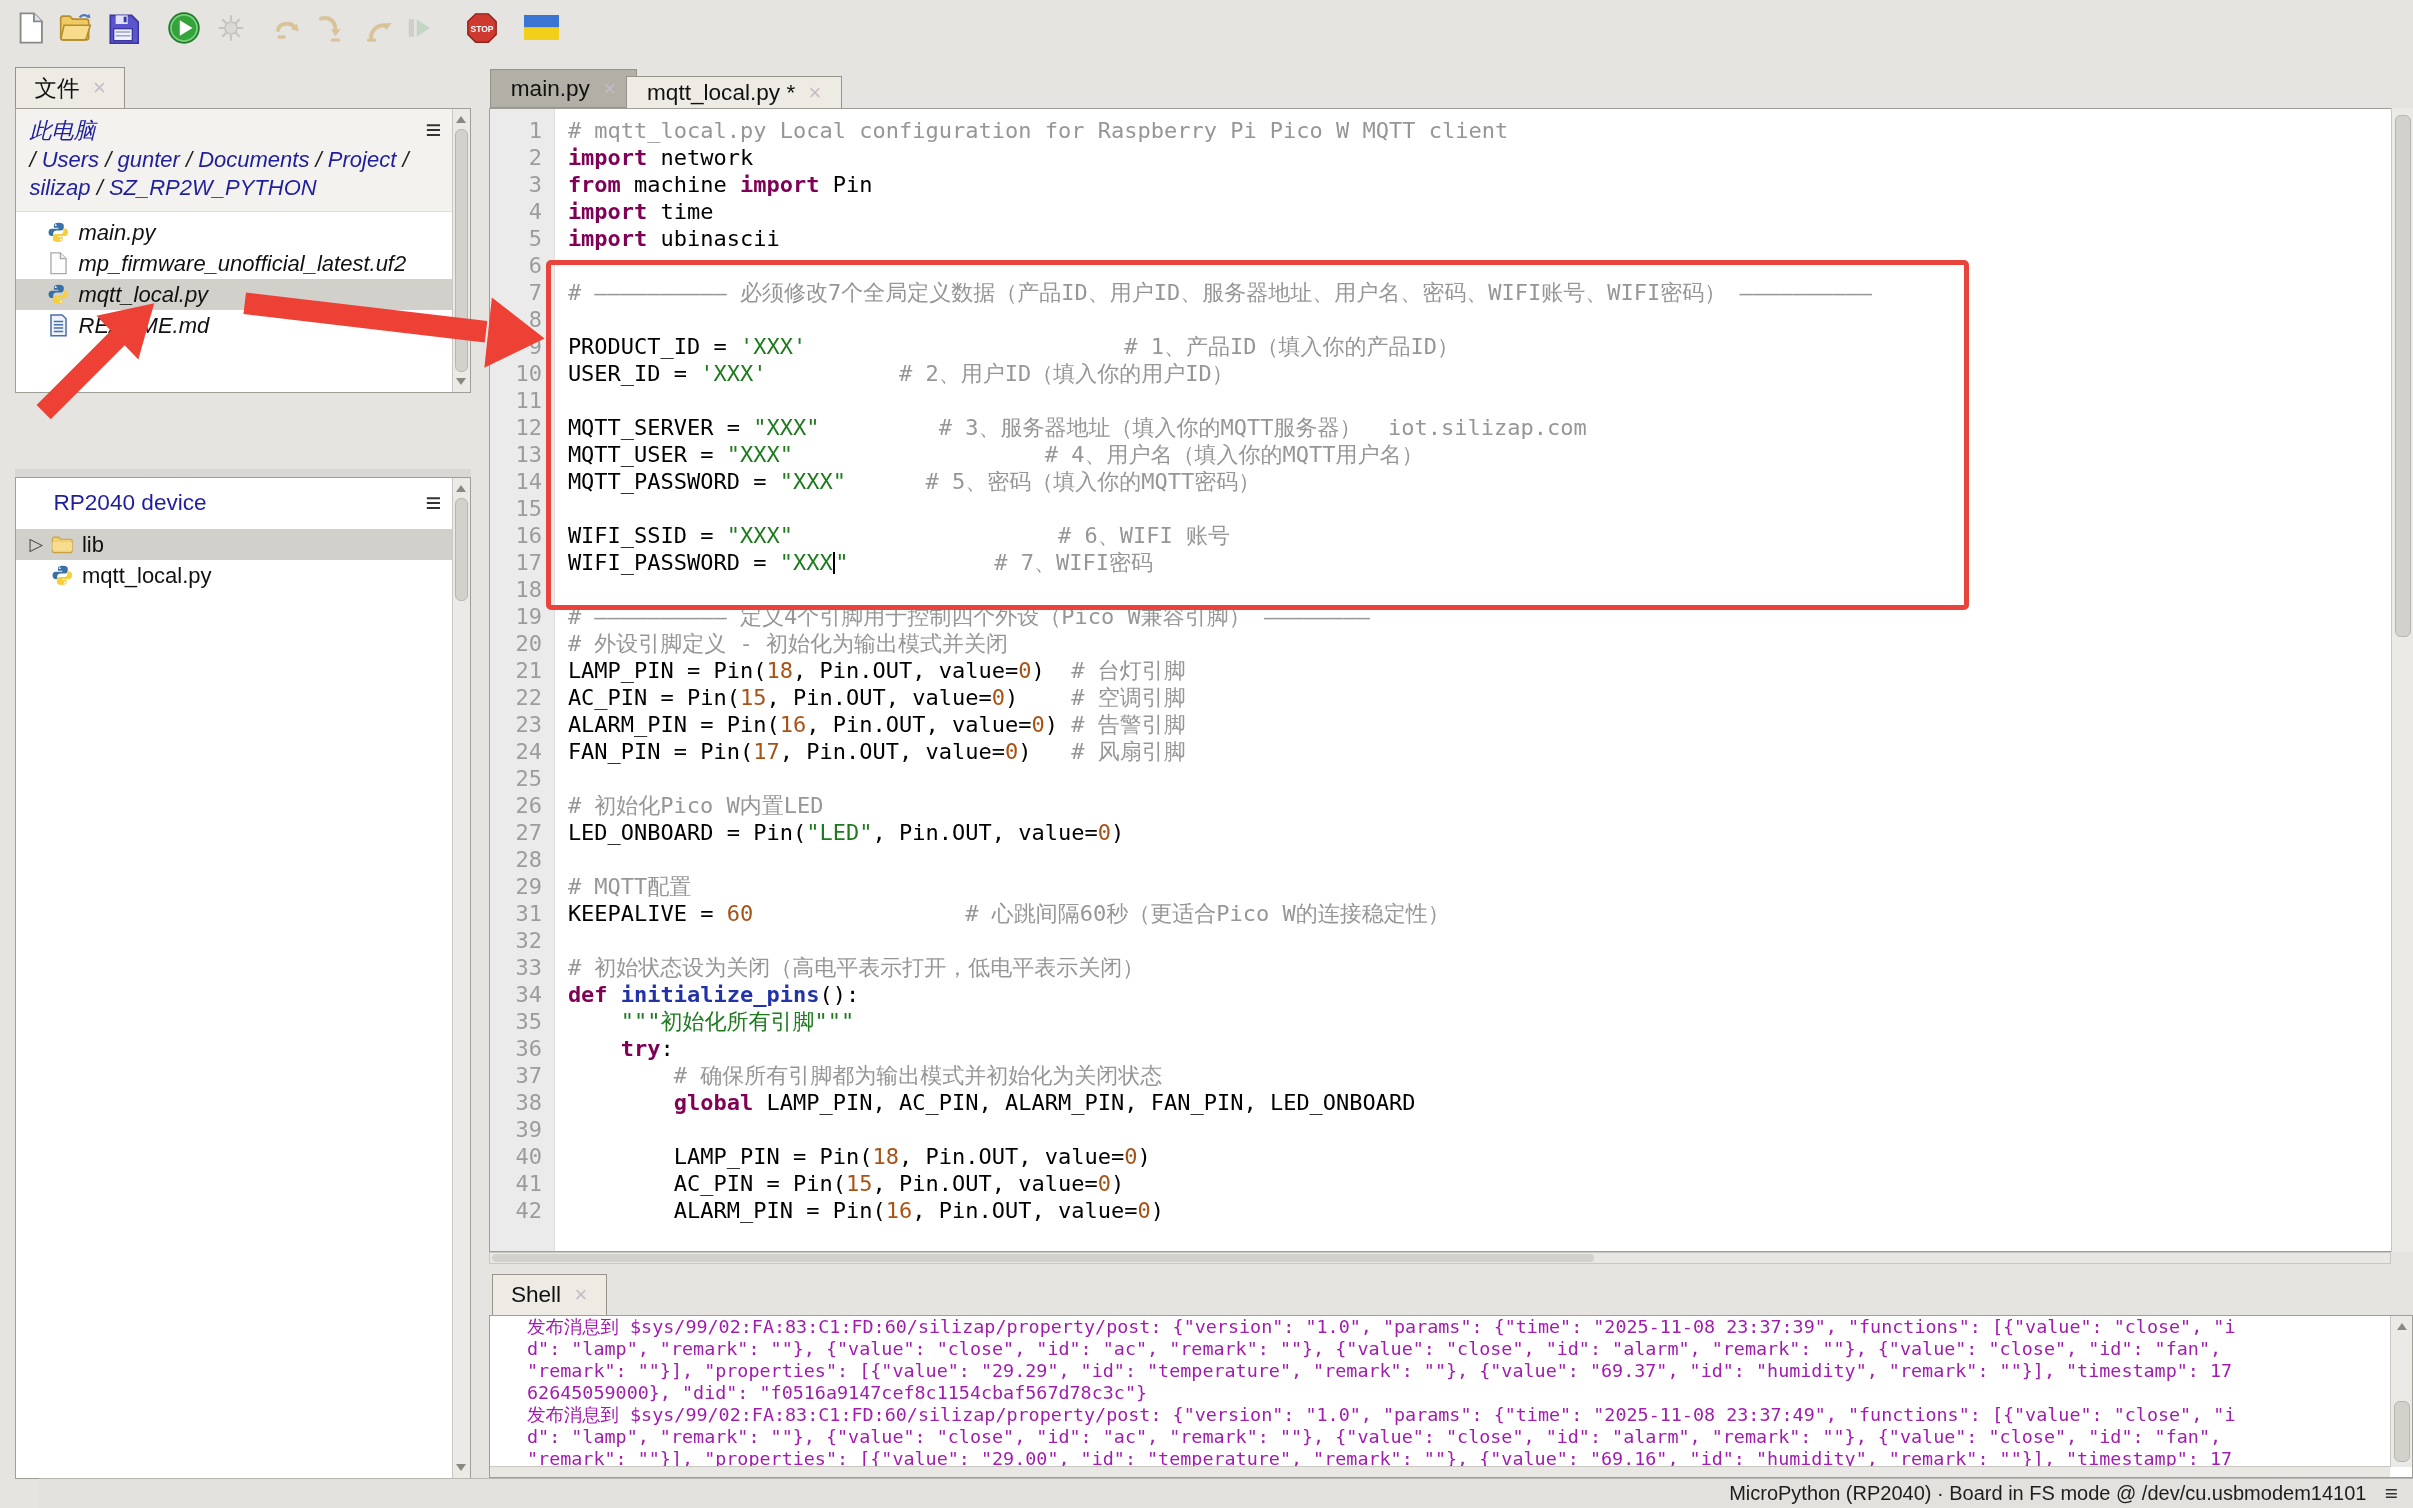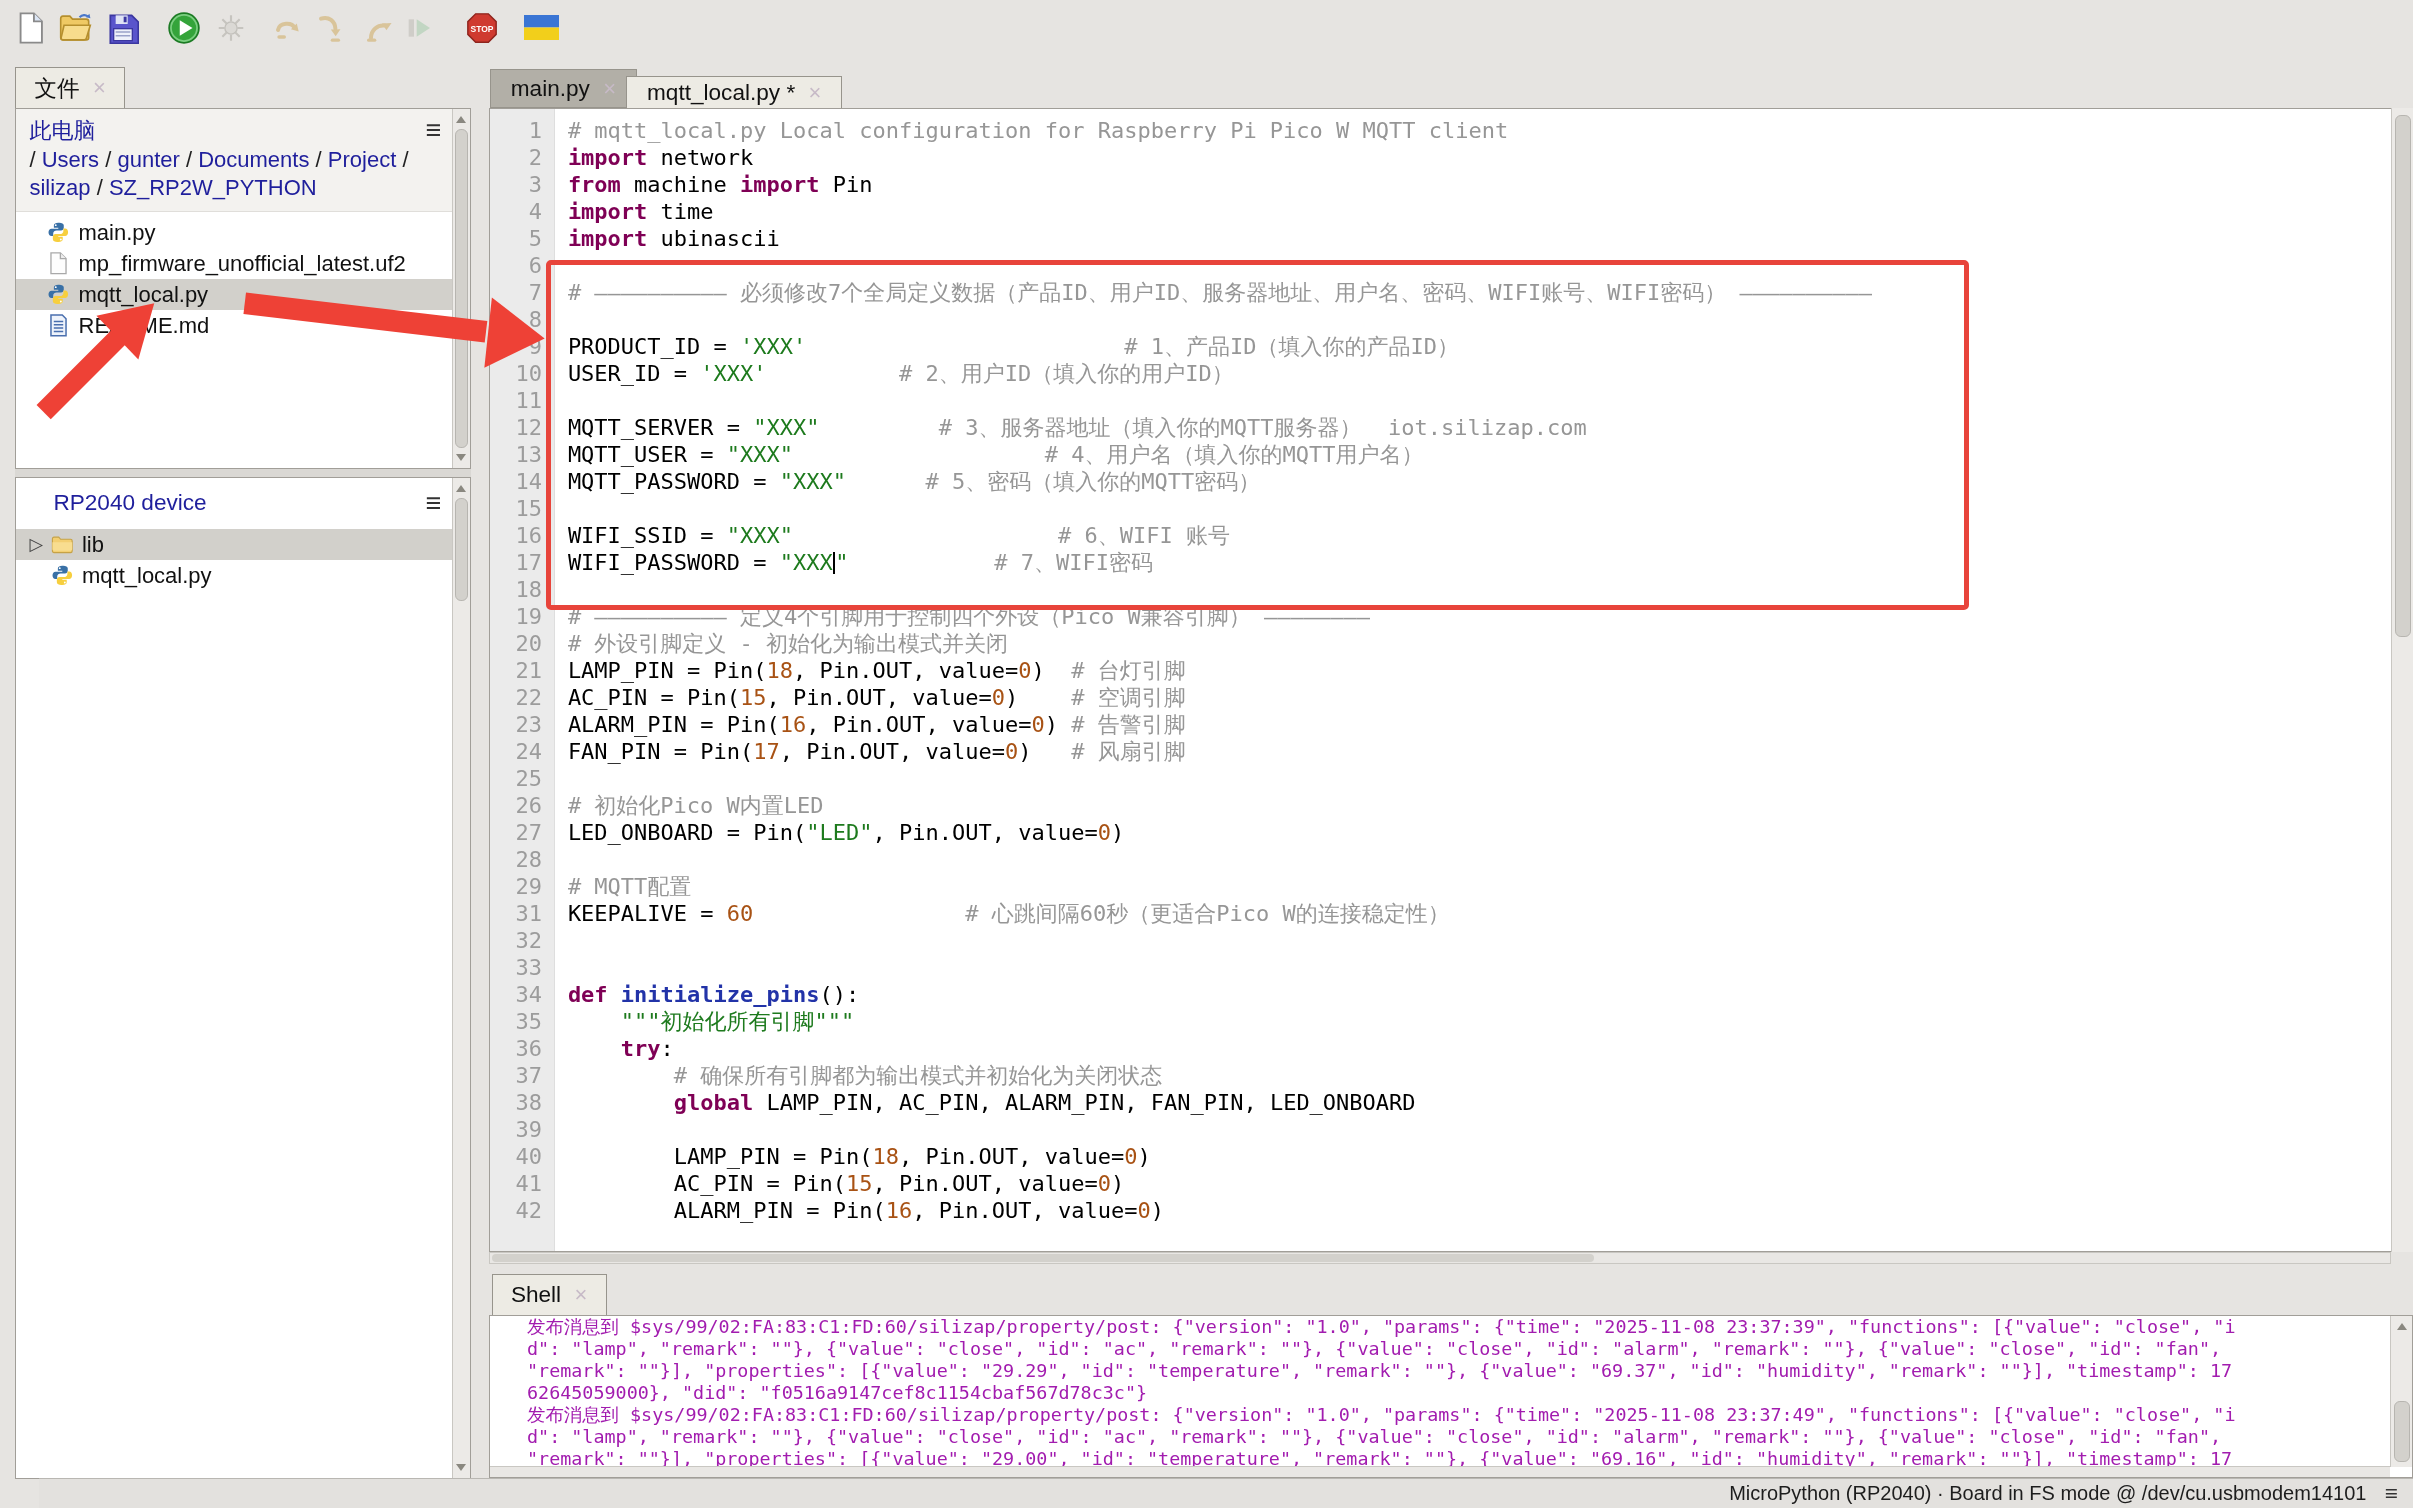--- a/index.html
+++ b/index.html
@@ -8,21 +8,21 @@
 
   
   .toolbar{position:absolute;top:0;left:0;right:0;height:55px;display:flex;align-items:center;}
   .tbtn{width:39px;height:42px;display:flex;align-items:center;justify-content:center;flex:none;}
 
   
   .ftab-strip{position:absolute;left:0;top:55px;width:474px;height:53px;}
   .paneltab{position:absolute;bottom:0;height:40px;background:#edebe4;border:0.8px solid #97948c;border-bottom:none;
             display:flex;align-items:center;gap:13.4px;padding:0 18.4px;font-size:22.6px;color:#111;}
   .closex{color:#c7bac7;font-size:22px;line-height:1;}
-  .fpanel{position:absolute;left:15px;top:108px;width:456px;height:361px;background:#fff;border:0.8px solid #a19e98;box-sizing:border-box;}
+  .fpanel{position:absolute;left:15px;top:108px;width:456px;height:285px;background:#fff;border:0.8px solid #a19e98;box-sizing:border-box;font-style:italic;}
   .bc-area{position:relative;background:#f3f2ef;padding:8.4px 34px 8.4px 13.4px;font-size:22px;line-height:28.5px;border-bottom:0.8px solid #e0deda;}
   .bc-root{color:#1f1f9c;}
   .bc-row{color:#111;}
   .bc-link{color:#1f1f9c;}
   .bc-sep{color:#222;}
   .panel-menu{position:absolute;right:28.5px;top:8.4px;font-size:27px;color:#333;line-height:1;}
   .tree{padding-top:5px;}
   .tree-row{display:flex;align-items:center;height:31px;padding-left:30px;font-size:22px;white-space:nowrap;}
   .tree-row.sel{background:#d2d0cb;}
   .tree-icon{width:25px;display:flex;justify-content:center;margin-right:7.5px;flex:none;}
@@ -311,21 +311,21 @@
           <div class="cl"><span class="ln">22</span><span class="ct"><span>AC_PIN = Pin(</span><span class="tn">15</span><span>, Pin.OUT, value=</span><span class="tn">0</span><span>)    </span><span class="tc"># 空调引脚</span></span></div>
           <div class="cl"><span class="ln">23</span><span class="ct"><span>ALARM_PIN = Pin(</span><span class="tn">16</span><span>, Pin.OUT, value=</span><span class="tn">0</span><span>) </span><span class="tc"># 告警引脚</span></span></div>
           <div class="cl"><span class="ln">24</span><span class="ct"><span>FAN_PIN = Pin(</span><span class="tn">17</span><span>, Pin.OUT, value=</span><span class="tn">0</span><span>)   </span><span class="tc"># 风扇引脚</span></span></div>
           <div class="cl"><span class="ln">25</span><span class="ct"></span></div>
           <div class="cl"><span class="ln">26</span><span class="ct"><span class="tc"># 初始化Pico W内置LED</span></span></div>
           <div class="cl"><span class="ln">27</span><span class="ct"><span>LED_ONBOARD = Pin(</span><span class="ts">"LED"</span><span>, Pin.OUT, value=</span><span class="tn">0</span><span>)</span></span></div>
           <div class="cl"><span class="ln">28</span><span class="ct"></span></div>
           <div class="cl"><span class="ln">29</span><span class="ct"><span class="tc"># MQTT配置</span></span></div>
           <div class="cl"><span class="ln">31</span><span class="ct"><span>KEEPALIVE = </span><span class="tn">60</span><span>                </span><span class="tc"># 心跳间隔60秒（更适合Pico W的连接稳定性）</span></span></div>
           <div class="cl"><span class="ln">32</span><span class="ct"></span></div>
-          <div class="cl"><span class="ln">33</span></div>
+          <div class="cl"><span class="ln">33</span><span class="ct"><span class="tc"># 初始状态设为关闭（高电平表示打开，低电平表示关闭）</span></span></div>
           <div class="cl"><span class="ln">34</span><span class="ct"><span class="tk">def</span><span class="tf"> initialize_pins</span><span>():</span></span></div>
           <div class="cl"><span class="ln">35</span><span class="ct"><span class="ts">    """初始化所有引脚"""</span></span></div>
           <div class="cl"><span class="ln">36</span><span class="ct"><span>    </span><span class="tk">try</span><span>:</span></span></div>
           <div class="cl"><span class="ln">37</span><span class="ct"><span class="tc">        # 确保所有引脚都为输出模式并初始化为关闭状态</span></span></div>
           <div class="cl"><span class="ln">38</span><span class="ct"><span>        </span><span class="tk">global</span><span> LAMP_PIN, AC_PIN, ALARM_PIN, FAN_PIN, LED_ONBOARD</span></span></div>
           <div class="cl"><span class="ln">39</span><span class="ct"></span></div>
           <div class="cl"><span class="ln">40</span><span class="ct"><span>        LAMP_PIN = Pin(</span><span class="tn">18</span><span>, Pin.OUT, value=</span><span class="tn">0</span><span>)</span></span></div>
           <div class="cl"><span class="ln">41</span><span class="ct"><span>        AC_PIN = Pin(</span><span class="tn">15</span><span>, Pin.OUT, value=</span><span class="tn">0</span><span>)</span></span></div>
           <div class="cl"><span class="ln">42</span><span class="ct"><span>        ALARM_PIN = Pin(</span><span class="tn">16</span><span>, Pin.OUT, value=</span><span class="tn">0</span><span>)</span></span></div>
         </div>

